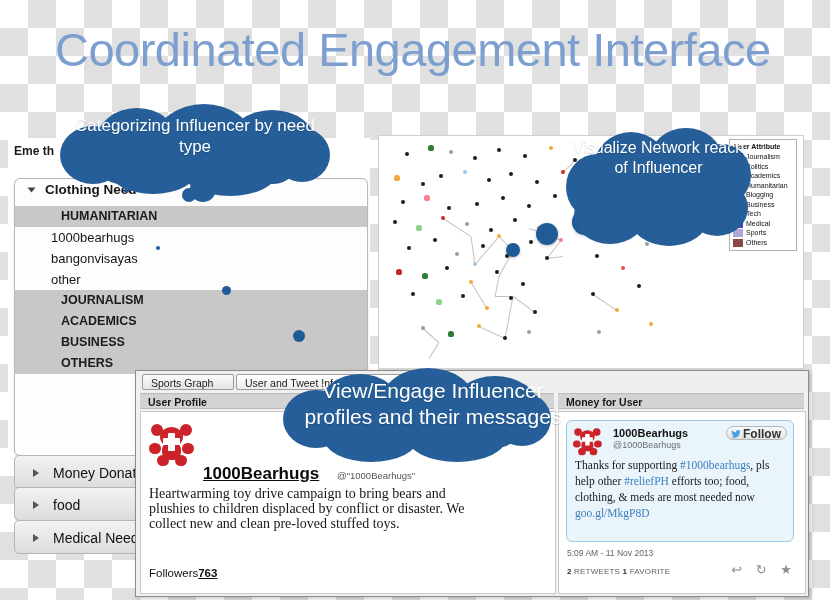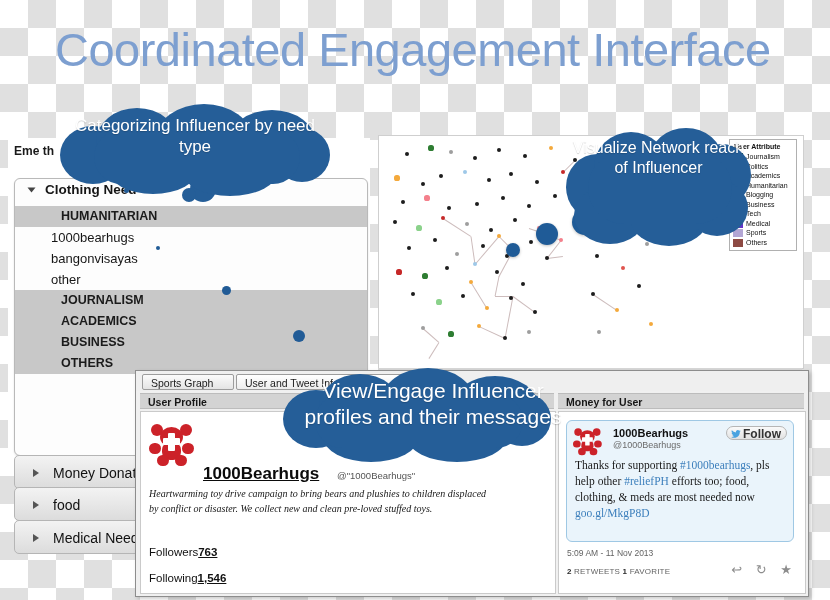--- a/index.html
+++ b/index.html
@@ -118,24 +118,24 @@
   .tweets-pane{
     position:absolute;left:422px;top:40px;width:246px;height:181px;background:#ffffff;
     border:1px solid #cacaca;overflow:hidden;
   }
   .uname{
     position:absolute;left:62px;top:52px;font-size:17px;font-weight:bold;color:#0b0b0b;
     text-decoration:underline;white-space:nowrap;
   }
   .uhandle{position:absolute;left:196px;top:58px;font-size:9.5px;color:#555;white-space:nowrap;}
   .ubio{
-    position:absolute;left:8px;top:74px;width:340px;font-size:10px;line-height:15px;
-    font-style:italic;font-family:"Liberation Serif",serif;color:#171717;
-  }
-  .ustat{position:absolute;left:8px;font-size:11.5px;color:#111;white-space:nowrap;}
+    position:absolute;left:8px;top:74px;width:340px;font-size:14px;line-height:15px;
+    font-family:"Liberation Serif",serif;color:#171717;
+  }
+  .ustat{position:absolute;left:8px;font-size:11.5px;color:#111;white-space:nowrap;margin-top:21px;}
   .ustat b{text-decoration:underline;font-weight:bold;}
 
   
   .bear{position:absolute;width:46px;height:44px;}
   .bear i{position:absolute;background:#cc2229;border-radius:50%;display:block;}
 
   
   .tweet-card{
     position:absolute;left:7px;top:8px;width:228px;height:122px;
     background:#eaf4fb;border:1px solid #9fc8e4;border-radius:6px;box-sizing:border-box;

